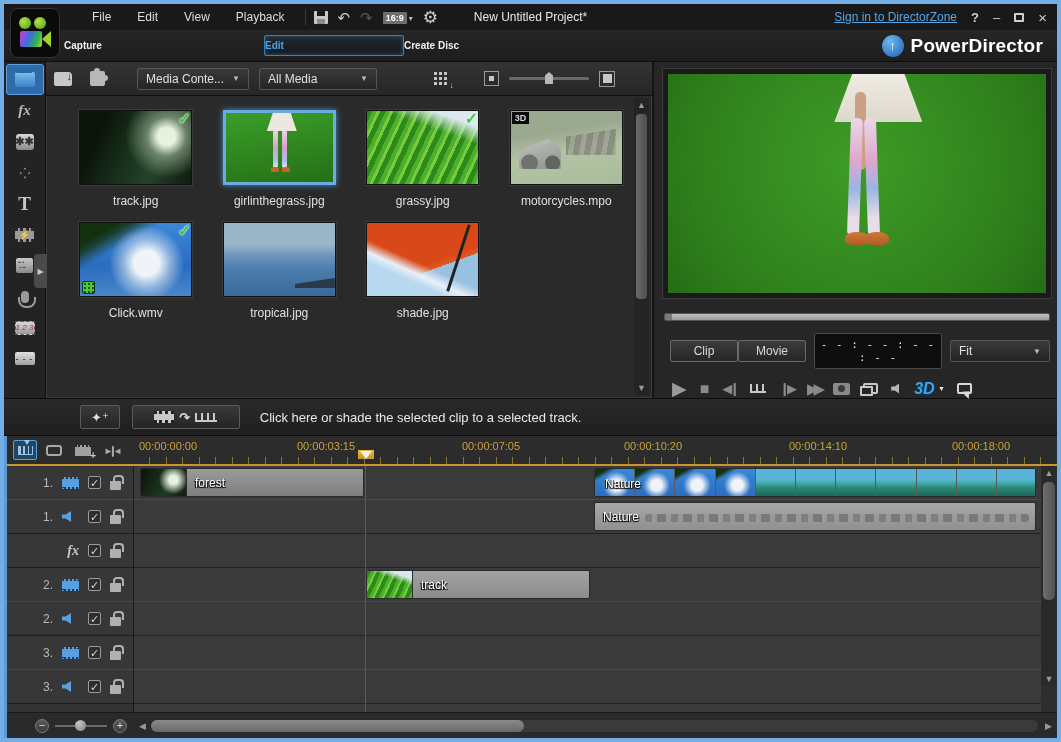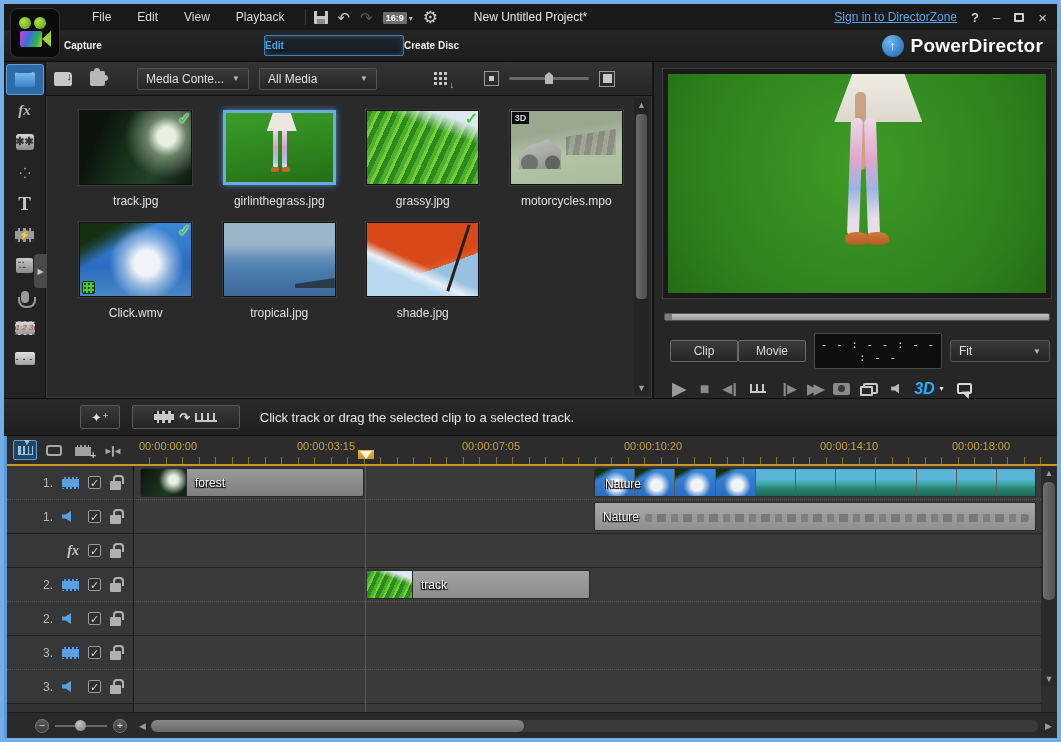--- a/index.html
+++ b/index.html
@@ -421,21 +421,21 @@
 
     <div class="actionbar">
       <span class="ab-btn">
           <span class="wand">✦⁺</span>
         </span>
       <span class="ab-btn" style="width:108px">
         <span class="mini-film"></span>
         <span class="curve-arrow">↷</span>
         <span class="mini-ruler"></span>
       </span>
-      <span class="ab-hint">Click track or drag the selected clip to a selected track.</span>
+      <span class="ab-hint">Click here or shade the selected clip to a selected track.</span>
     </div>
 
     <div class="timeline">
       <div class="tl-ruler-row">
         <div class="tl-tools">
           <span class="tool-btn sel">
               <span class="ruler-ic"></span>
             </span>
           <span class="tool-btn">
               <span class="story-ic"></span>
@@ -445,21 +445,21 @@
             </span>
           <span class="tool-btn">
               <span class="fit-ic">▸❙◂</span>
             </span>
         </div>
         <div class="ruler-strip">
           <span class="ruler-label" style="left:5px">00:00:00:00</span>
           <span class="ruler-label" style="left:163px">00:00:03:15</span>
           <span class="ruler-label" style="left:328px">00:00:07:05</span>
           <span class="ruler-label" style="left:490px">00:00:10:20</span>
-          <span class="ruler-label" style="left:686px">00:00:14:10</span>
+          <span class="ruler-label" style="left:655px">00:00:14:10</span>
           <span class="ruler-label" style="left:818px">00:00:18:00</span>
           <span class="ph-marker"></span>
         </div>
       </div>
 
       <div class="tl-body">
         <div class="track-headers">
           <div class="trh">
             <span class="trh-num">1.</span>
               <span class="v-ic"></span>

